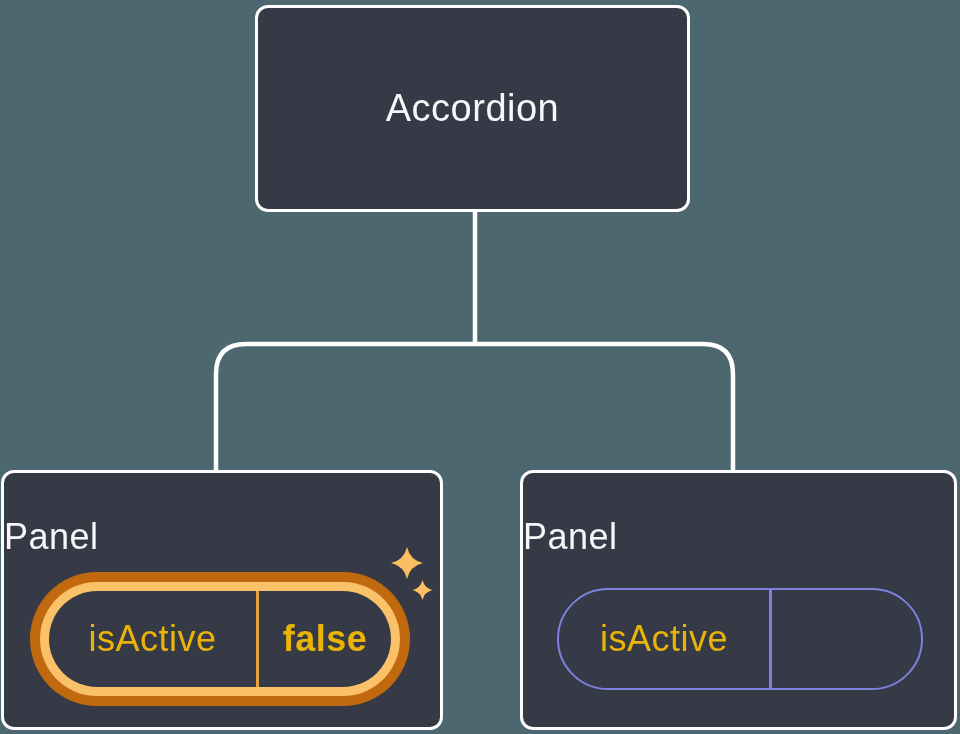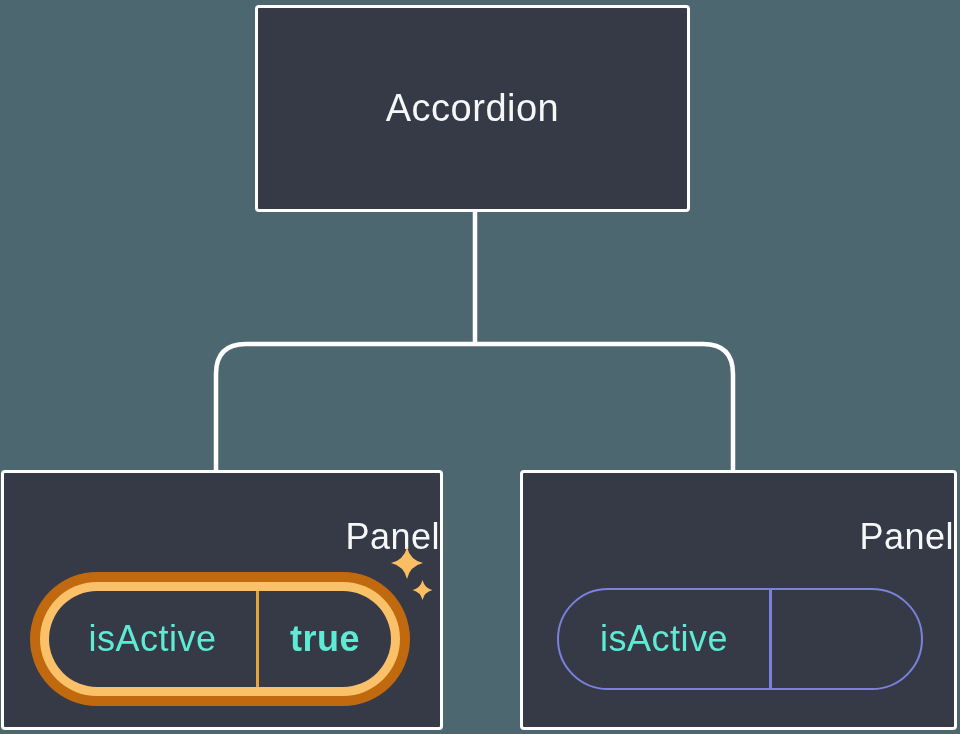--- a/index.html
+++ b/index.html
@@ -15,35 +15,35 @@
     overflow:hidden;
   }
   .connector-svg{
     position:absolute;left:0;top:0;width:960px;height:734px;
     pointer-events:none;
   }
   .node{
     position:absolute;
     background:#353A46;
     border:3px solid #FFFFFF;
-    border-radius:4px;
+    border-radius:13px;
     box-sizing:border-box;
   }
   .node-root{
     left:255px;top:5px;width:435px;height:207px;
     display:flex;align-items:center;justify-content:center;
   }
   .root-label{
     color:#F6F7F9;font-size:38px;font-weight:500;letter-spacing:.5px;
   }
   .node-panel-left{ left:1px;  top:470px;width:442px;height:260px; }
   .node-panel-right{left:520px;top:470px;width:437px;height:260px; }
   .panel-label{
     position:absolute;left:0;top:42px;width:100%;
-    text-align:right;line-height:44px;
+    text-align:left;line-height:44px;
     color:#F6F7F9;font-size:36px;font-weight:500;letter-spacing:.5px;
   }
   
   .pill-outer{
     position:absolute;left:26px;top:99px;width:380px;height:134px;
     background:#C0690F;border-radius:67px;
   }
   .pill-mid{
     position:absolute;left:10px;top:10px;right:10px;bottom:10px;
     background:#FBC169;border-radius:57px;
@@ -66,21 +66,21 @@
     box-sizing:border-box;
     display:flex;align-items:stretch;overflow:hidden;
   }
   .pill-plain .cell{
     display:flex;align-items:center;justify-content:center;
   }
   .pill-plain .cell-name{width:210px;flex:none;}
   .pill-plain .cell-value{flex:1;}
   .divider-purple{width:2.5px;flex:none;background:#7B81DC;}
   .prop-text{
-    color:#5eead4;font-size:36px;font-weight:400;letter-spacing:.5px;
+    color:#eab308;font-size:36px;font-weight:400;letter-spacing:.5px;
   }
   .prop-text.bold{font-weight:700;}
   .sparkles{
     position:absolute;left:381px;top:72px;width:50px;height:60px;
   }
 </style>
 </head>
 <body>
 
 <div class="canvas">
@@ -98,21 +98,21 @@
     <div class="panel-label">Panel</div>
 
     <div class="pill-outer">
       <div class="pill-mid">
         <div class="pill-inner">
           <div class="cell cell-name">
             <span class="prop-text">isActive</span>
           </div>
           <div class="divider-gold"></div>
           <div class="cell cell-value">
-            <span class="prop-text bold">true</span>
+            <span class="prop-text bold">false</span>
           </div>
         </div>
       </div>
     </div>
 
     <svg class="sparkles" viewBox="0 0 50 60" xmlns="http://www.w3.org/2000/svg">
       <path d="M22 2 Q25 15 38 18 Q25 21 22 34 Q19 21 6 18 Q19 15 22 2 Z" fill="#FBBE62"></path>
       <path d="M37.5 35 Q39.5 43 47.5 45 Q39.5 47 37.5 55 Q35.5 47 27.5 45 Q35.5 43 37.5 35 Z" fill="#FBBE62"></path>
     </svg>
   </div>

